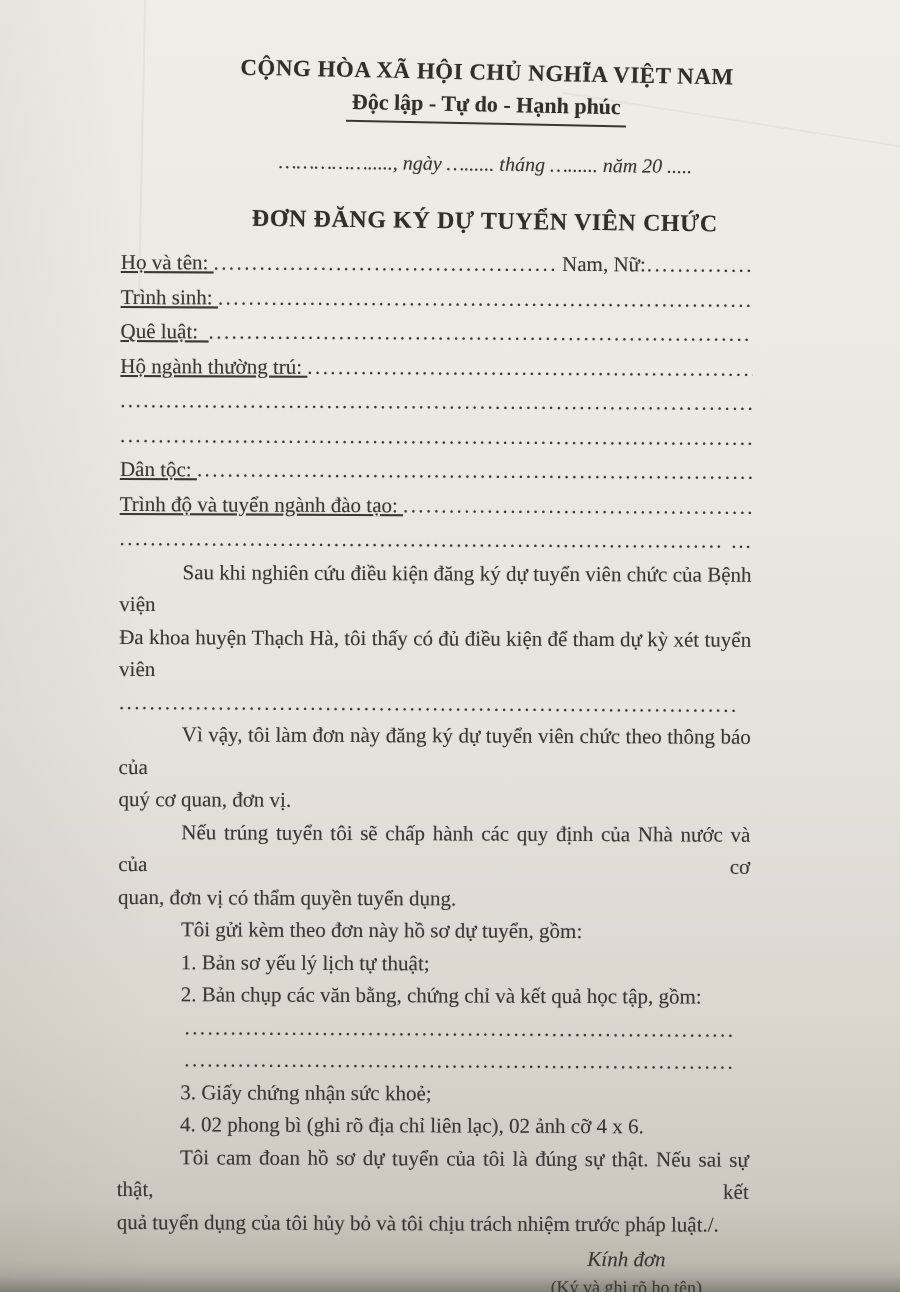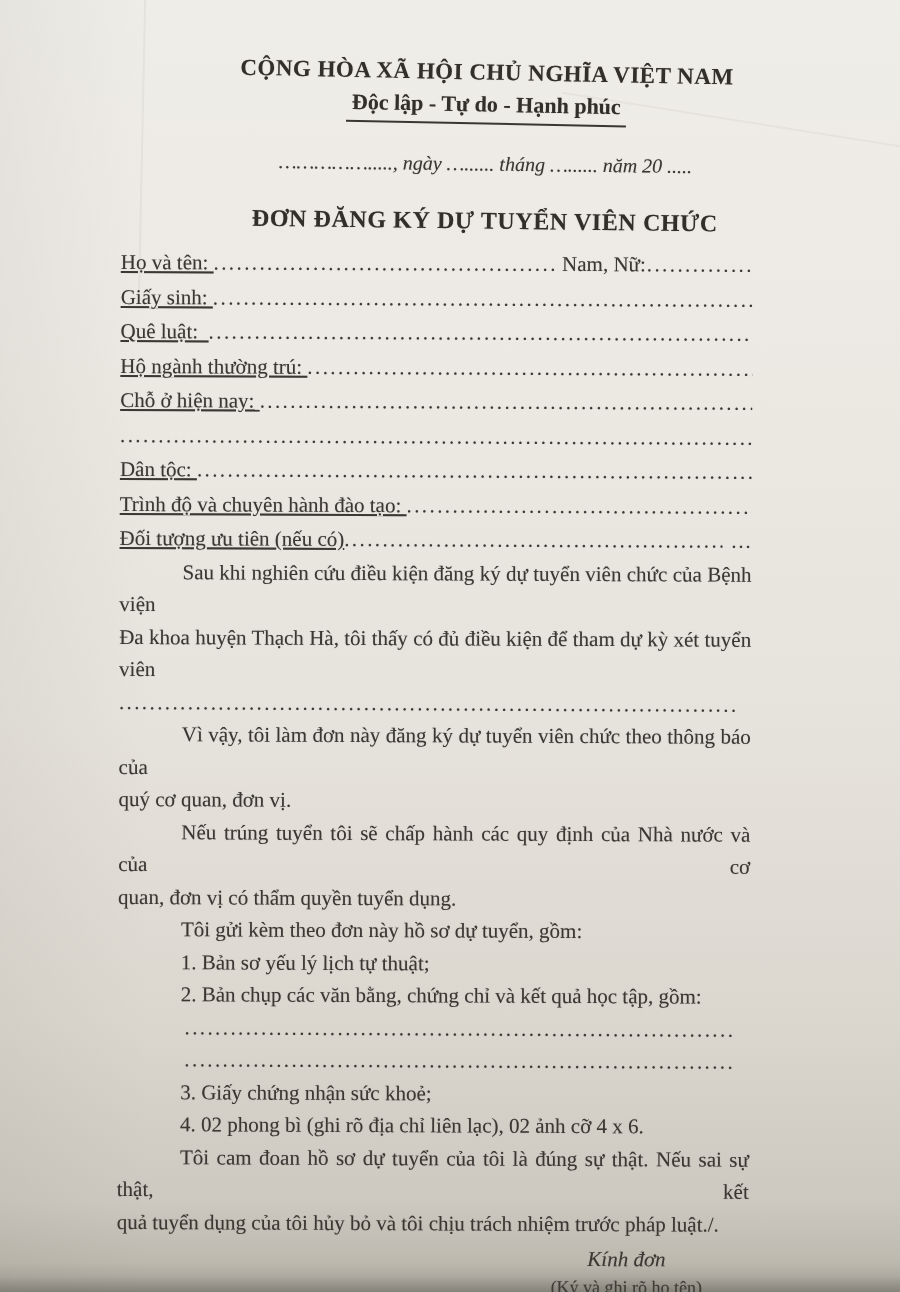--- a/index.html
+++ b/index.html
@@ -71,48 +71,46 @@
     </div>
 
     <div class="fields">
       <div class="frow">
         <span class="lbl">Họ và tên: </span>
         <span class="dots fill">....................................................................................................</span>
         <span class="l2">Nam, Nữ:</span>
         <span class="dots w106">....................................................................................................</span>
       </div>
       <div class="frow">
-        <span class="lbl">Giấy sinh: </span>
+        <span class="lbl">Trình sinh: </span>
         <span class="dots fill">....................................................................................................</span>
       </div>
       <div class="frow">
         <span class="lbl">Quê luật:  </span>
         <span class="dots fill">....................................................................................................</span>
       </div>
       <div class="frow">
         <span class="lbl">Hộ ngành thường trú: </span>
         <span class="dots fill">....................................................................................................</span>
       </div>
       <div class="frow">
-        <span class="lbl">Chỗ ở hiện nay: </span>
         <span class="dots fill">....................................................................................................</span>
       </div>
       <div class="frow">
         <span class="dots fill">....................................................................................................</span>
       </div>
       <div class="frow">
         <span class="lbl">Dân tộc: </span>
         <span class="dots fill">....................................................................................................</span>
       </div>
       <div class="frow">
-        <span class="lbl">Trình độ và chuyên hành đào tạo: </span>
+        <span class="lbl">Trình độ và tuyển ngành đào tạo: </span>
         <span class="dots fill">....................................................................................................</span>
       </div>
       <div class="frow">
-        <span class="lbl">Đối tượng ưu tiên (nếu có)</span>
         <span class="dots fill">....................................................................................................</span>
         <span class="tail">…</span>
       </div>
     </div>
 
     <div class="bodytext">
       <div class="bl j ind">Sau khi nghiên cứu điều kiện đăng ký dự tuyển viên chức của Bệnh viện</div>
       <div class="bl j">Đa khoa huyện Thạch Hà, tôi thấy có đủ điều kiện để tham dự kỳ xét tuyển viên</div>
       <div class="bl frow">
         <span class="dots fill mr16">....................................................................................................</span>

